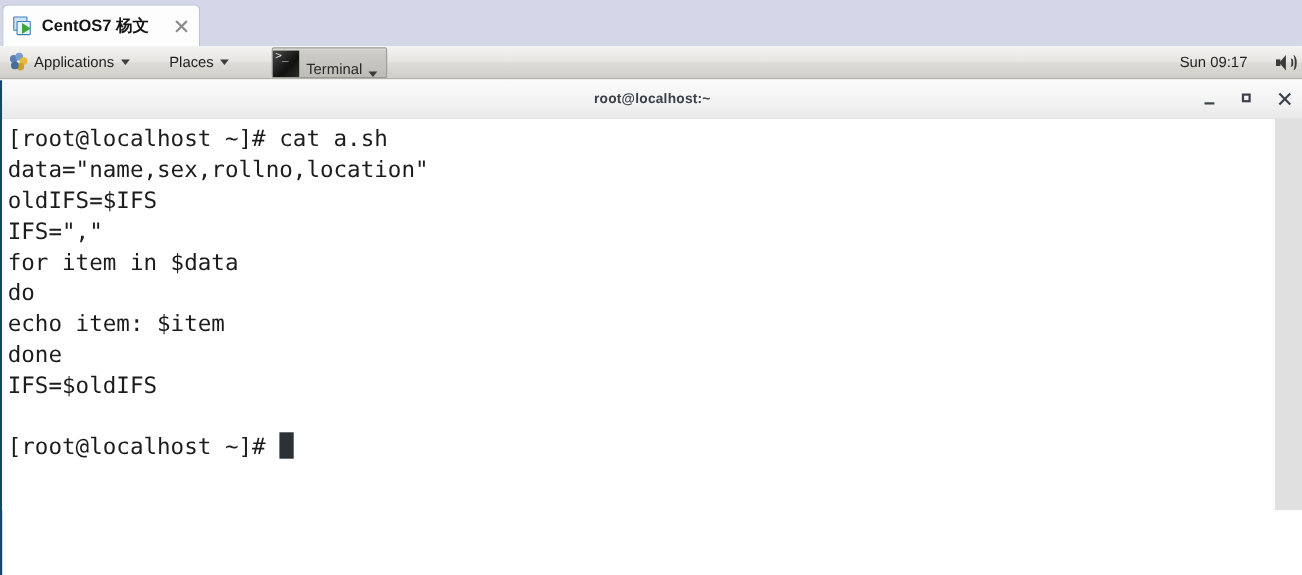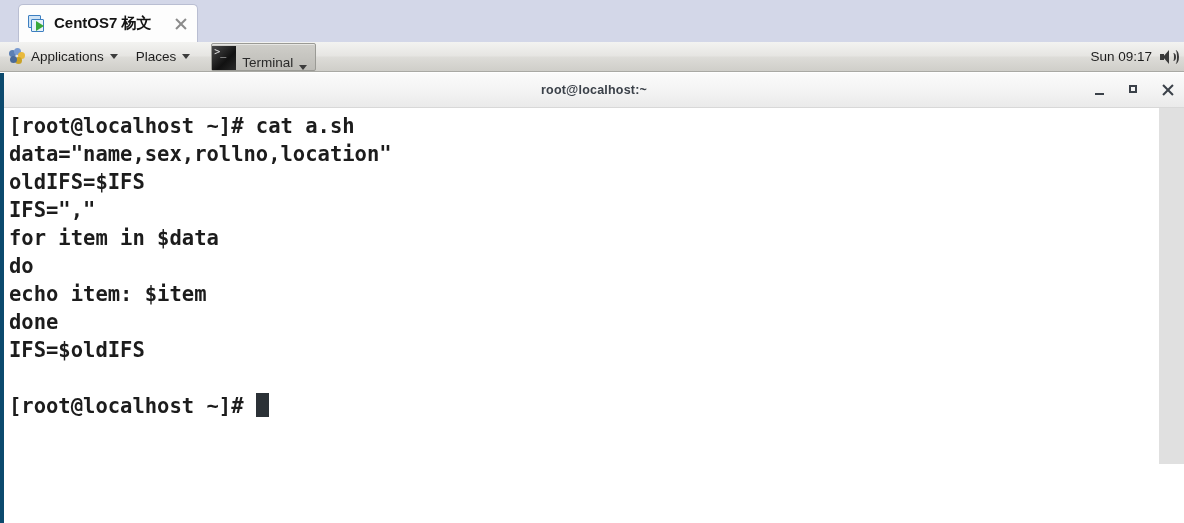--- a/index.html
+++ b/index.html
@@ -18,21 +18,21 @@
   
   .vm-tabstrip {
     position: absolute;
     left: 0; top: 0;
     width: 1184px; height: 42px;
     background: #d3d7e8;
     box-sizing: border-box;
   }
   .vm-tab {
     position: absolute;
-    left: 18px; top: 4px;
+    left: 2px; top: 4px;
     width: 180px; height: 38px;
     background: #fdfdfd;
     border: 1px solid #b9bed2;
     border-bottom: none;
     border-radius: 5px 5px 0 0;
     display: flex;
     align-items: center;
     padding: 0 6px 0 8px;
     box-sizing: border-box;
   }
@@ -91,20 +91,21 @@
   
   .gnome-panel {
     position: absolute;
     left: 0; top: 42px;
     width: 1184px; height: 30px;
     background: linear-gradient(to bottom, #f3f3f1 0%, #e6e5e2 48%, #dddcd8 52%, #cfcec9 100%);
     border-bottom: 1px solid #a9a9a4;
     box-sizing: border-box;
     display: flex;
     align-items: center;
+    gap: 18px;
   }
   .panel-menu {
     display: flex;
     align-items: center;
     height: 100%;
     padding: 0 9px;
     font-size: 13.5px;
     color: #1e1e1e;
     white-space: nowrap;
   }
@@ -204,21 +205,21 @@
     border-right: 2px solid #3a3a3a;
     border-radius: 0 60% 60% 0 / 0 50% 50% 0;
   }
 
   
   .term-window {
     position: absolute;
     left: 0; top: 73px;
     width: 1184px; height: 450px;
     box-sizing: border-box;
-    border-left: 4px solid #0c4a6e;
+    border-left: 2px solid #0c4a6e;
     background: #ffffff;
   }
   .term-titlebar {
     position: relative;
     height: 34px;
     background: linear-gradient(to bottom, #fbfbfb 0%, #f3f3f3 55%, #eaeaea 100%);
     border-bottom: 1px solid #d8d8d8;
     display: flex;
     align-items: center;
     justify-content: center;
@@ -266,21 +267,20 @@
     background: #3b4149;
   }
   .win-close::before { transform: rotate(45deg); }
   .win-close::after  { transform: rotate(-45deg); }
 
   .term-body {
     position: relative;
     height: 356px;
     background: #ffffff;
     overflow: hidden;
-    font-weight: bold;
   }
   .term-screen {
     position: absolute;
     left: 0; top: 0;
     right: 26px;
     bottom: 0;
     padding: 4px 0 0 5px;
     box-sizing: border-box;
     font-family: "DejaVu Sans Mono", "Liberation Mono", monospace;
     font-size: 20.5px;

